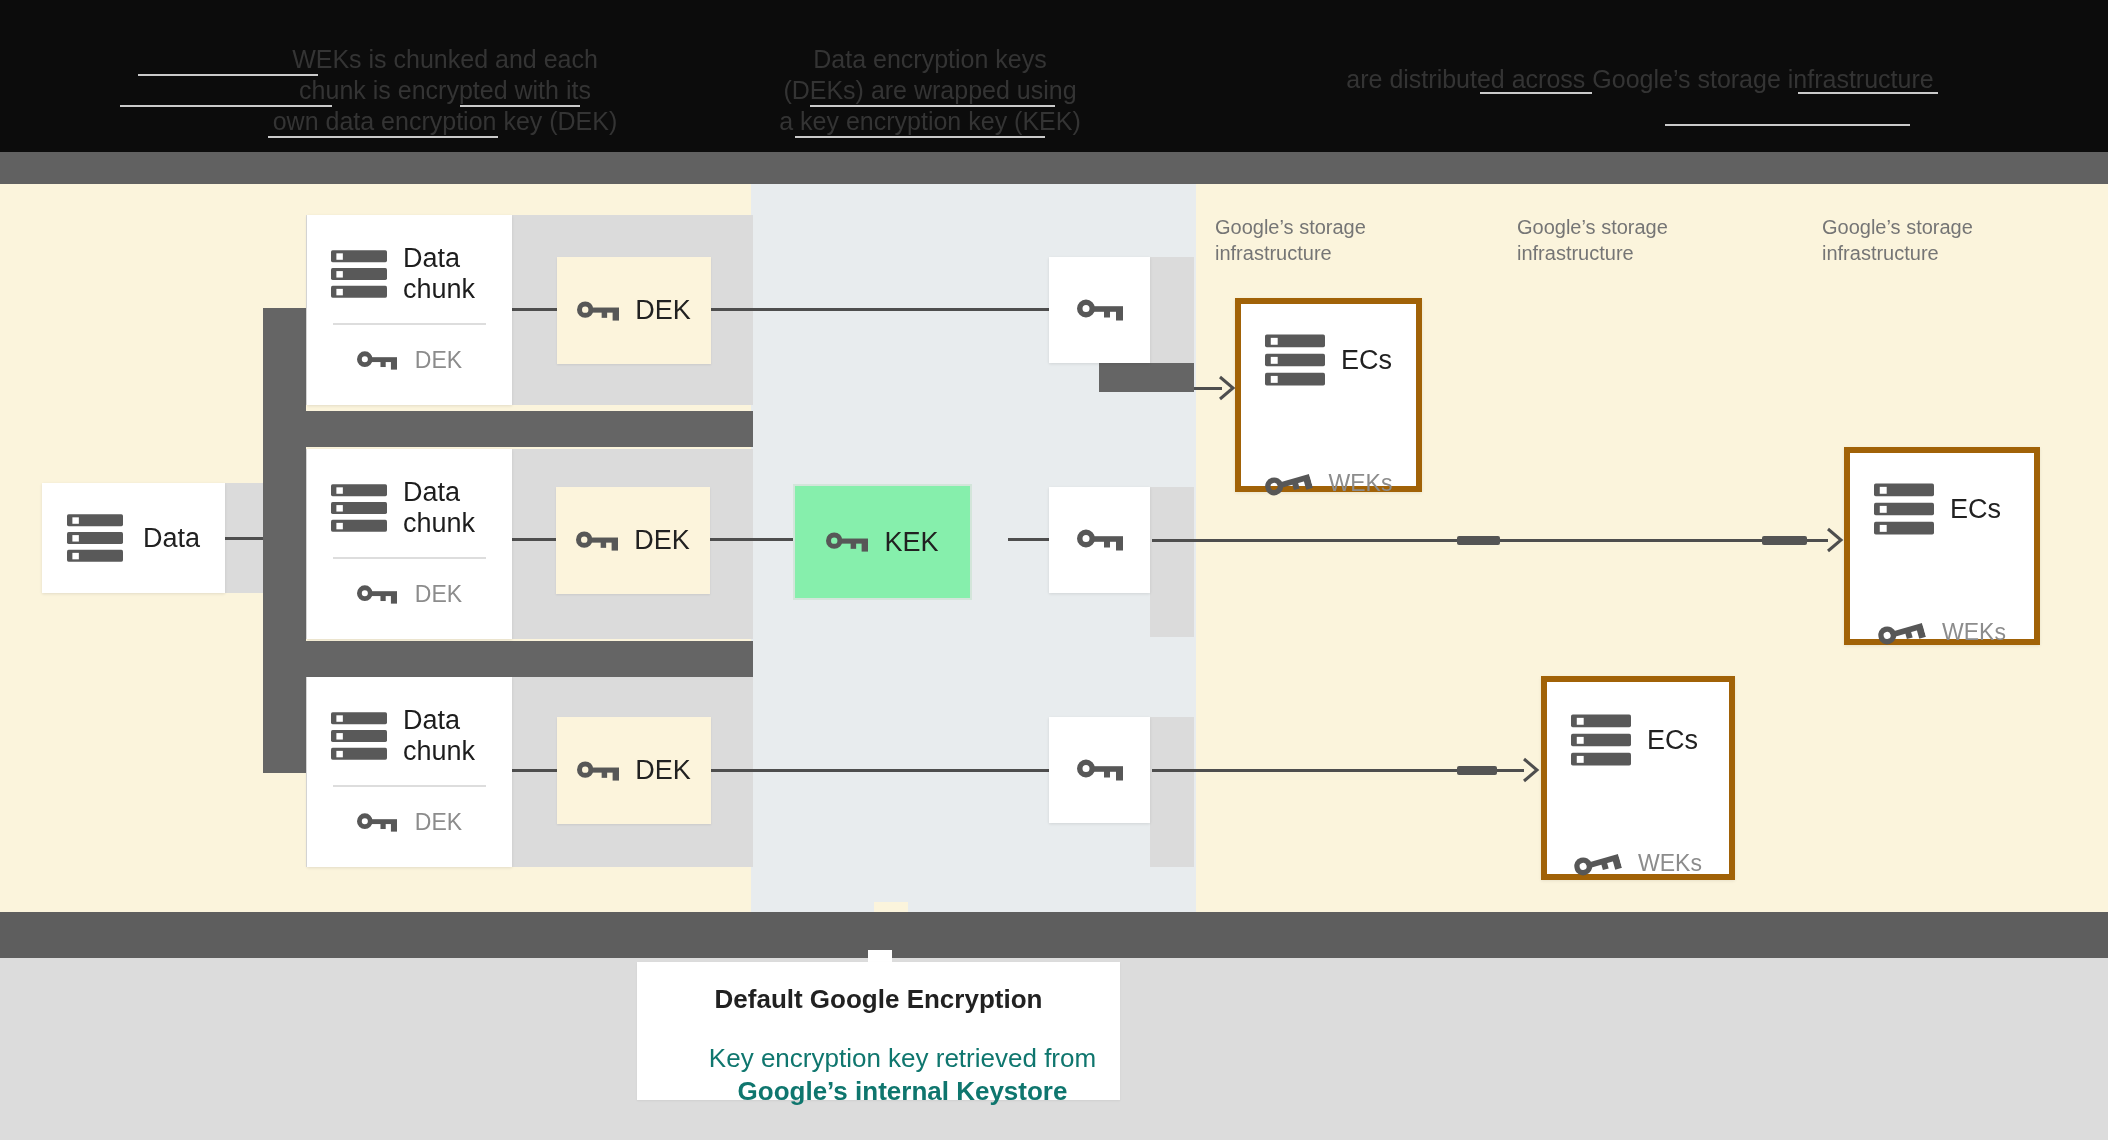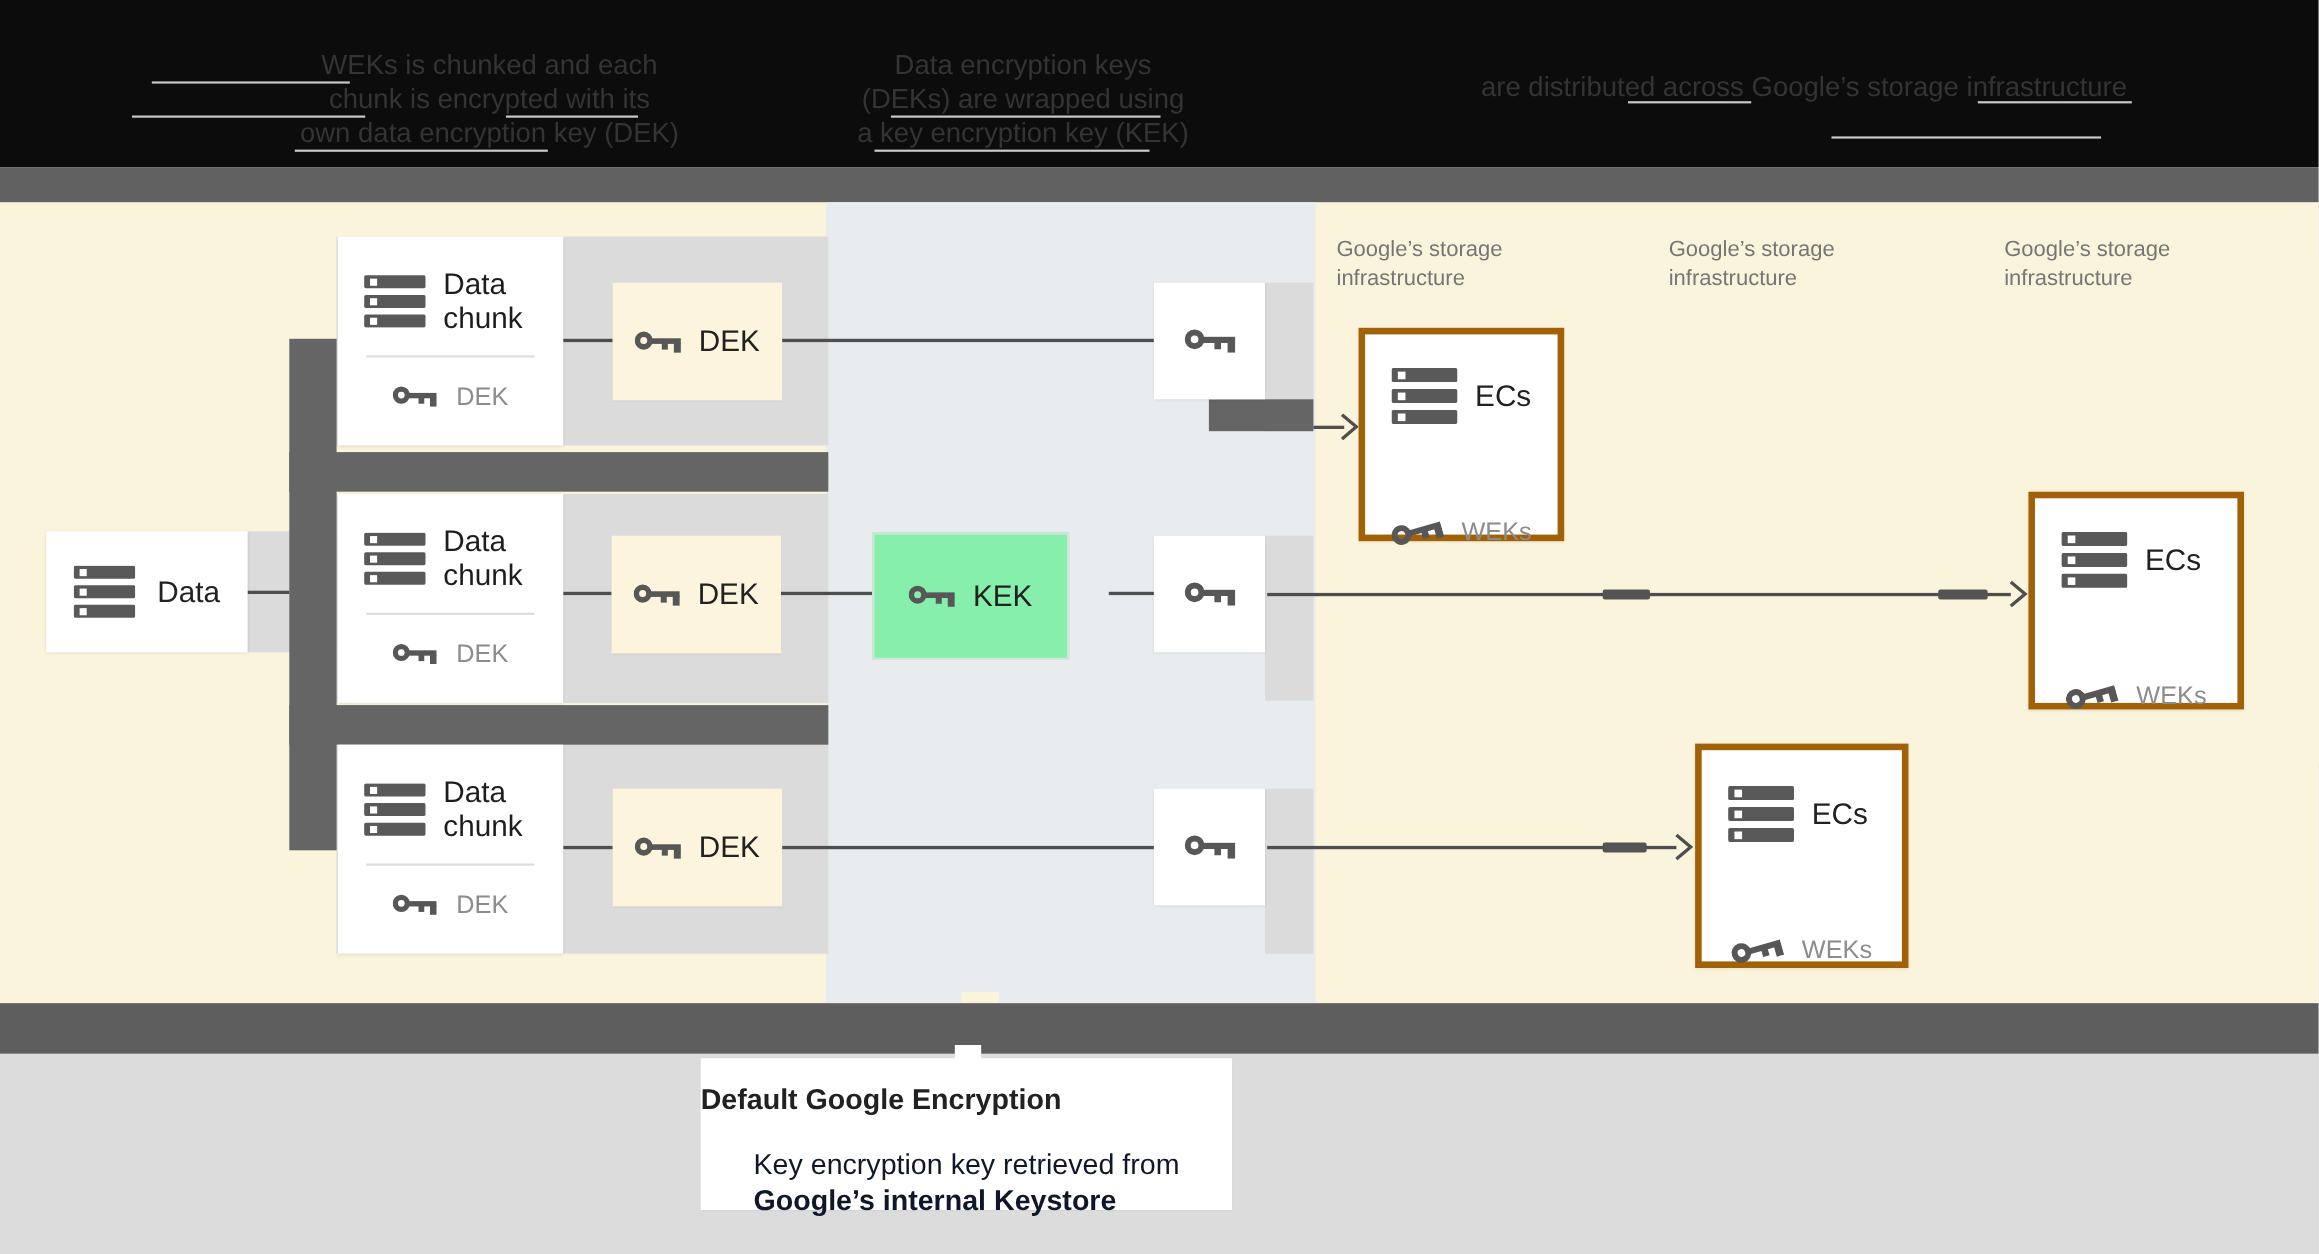--- a/index.html
+++ b/index.html
@@ -36,23 +36,23 @@
   .chunk-title{font-size:27px;line-height:31px;color:#1d1d1d;}
   .divider{height:2px;background:#DDDDDD;margin:0 26px;}
   .key-row{display:flex;align-items:center;gap:18px;justify-content:center;}
   .keybox-solo{display:flex;align-items:center;justify-content:center;}
   .tilt{transform:rotate(-16deg);}
 
   .ahead{position:absolute;}
 
   .botbar{position:absolute;left:0;top:912px;width:2108px;height:46px;background:#5E5E5E;}
   .botarea{position:absolute;left:0;top:958px;width:2108px;height:182px;background:#DCDCDC;}
-  .caption{position:absolute;left:637px;top:962px;width:483px;height:138px;background:#ffffff;box-shadow:0 1px 2px rgba(0,0,0,0.06);}
+  .caption{position:absolute;left:637px;top:962px;width:483px;height:138px;background:#ffffff;text-align:center;box-shadow:0 1px 2px rgba(0,0,0,0.06);}
   .cap-title{margin-top:20px;font-size:26px;font-weight:bold;color:#212121;line-height:34px;}
-  .cap-line{font-size:26px;color:#0f172a;line-height:33px;margin-left:48px;}
+  .cap-line{font-size:26px;color:#0f766e;line-height:33px;margin-left:48px;}
   .cap-line.b{font-weight:bold;}
   .cap-gap{height:26px;}
   .notch-cream{position:absolute;left:874px;top:718px;width:34px;height:10px;background:#FBF4DC;}
   .notch-white{position:absolute;left:868px;top:950px;width:24px;height:13px;background:#ffffff;}
 </style>
 </head>
 <body>
 
 <div id="stage">
 

